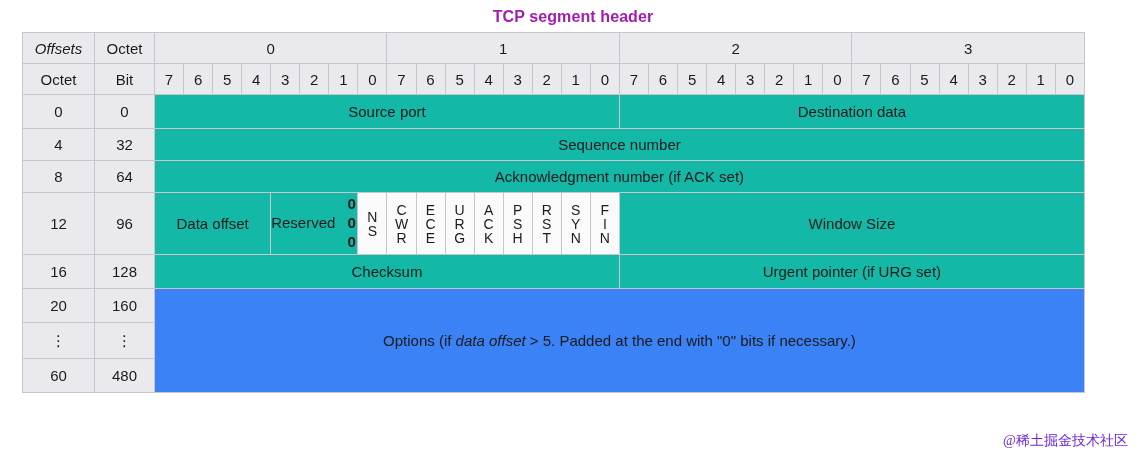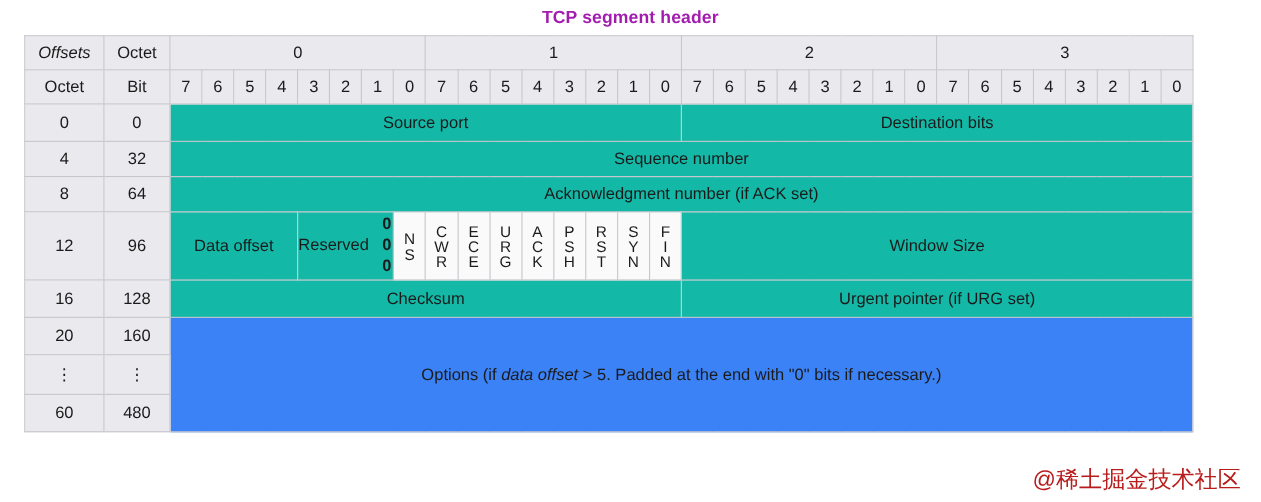--- a/index.html
+++ b/index.html
@@ -129,23 +129,23 @@
     font-weight: bold;
     line-height: 1;
   }
 
   .opt-text i { font-style: italic; }
 
   .watermark {
     position: absolute;
     right: 18px;
     bottom: 6px;
-    font-size: 21px;
-    color: #b91c1c;
-    font-family: Liberation Sans, sans-serif;
+    font-size: 14px;
+    color: #6d28d9;
+    font-family: Liberation Serif, serif;
     white-space: nowrap;
   }
 </style>
 </head>
 <body>
 
 <div class="page">
 
   <div class="title">TCP segment header</div>
 
@@ -201,21 +201,21 @@
           <td class="hdr">3</td>
           <td class="hdr">2</td>
           <td class="hdr">1</td>
           <td class="hdr">0</td>
         </tr>
 
         <tr class="r-ports">
           <td class="offcell">0</td>
           <td class="offcell">0</td>
           <td class="field" colspan="16">Source port</td>
-          <td class="field" colspan="16">Destination bits</td>
+          <td class="field" colspan="16">Destination data</td>
         </tr>
 
         <tr class="r-seq">
           <td class="offcell">4</td>
           <td class="offcell">32</td>
           <td class="field" colspan="32">Sequence number</td>
         </tr>
 
         <tr class="r-ack">
           <td class="offcell">8</td>

